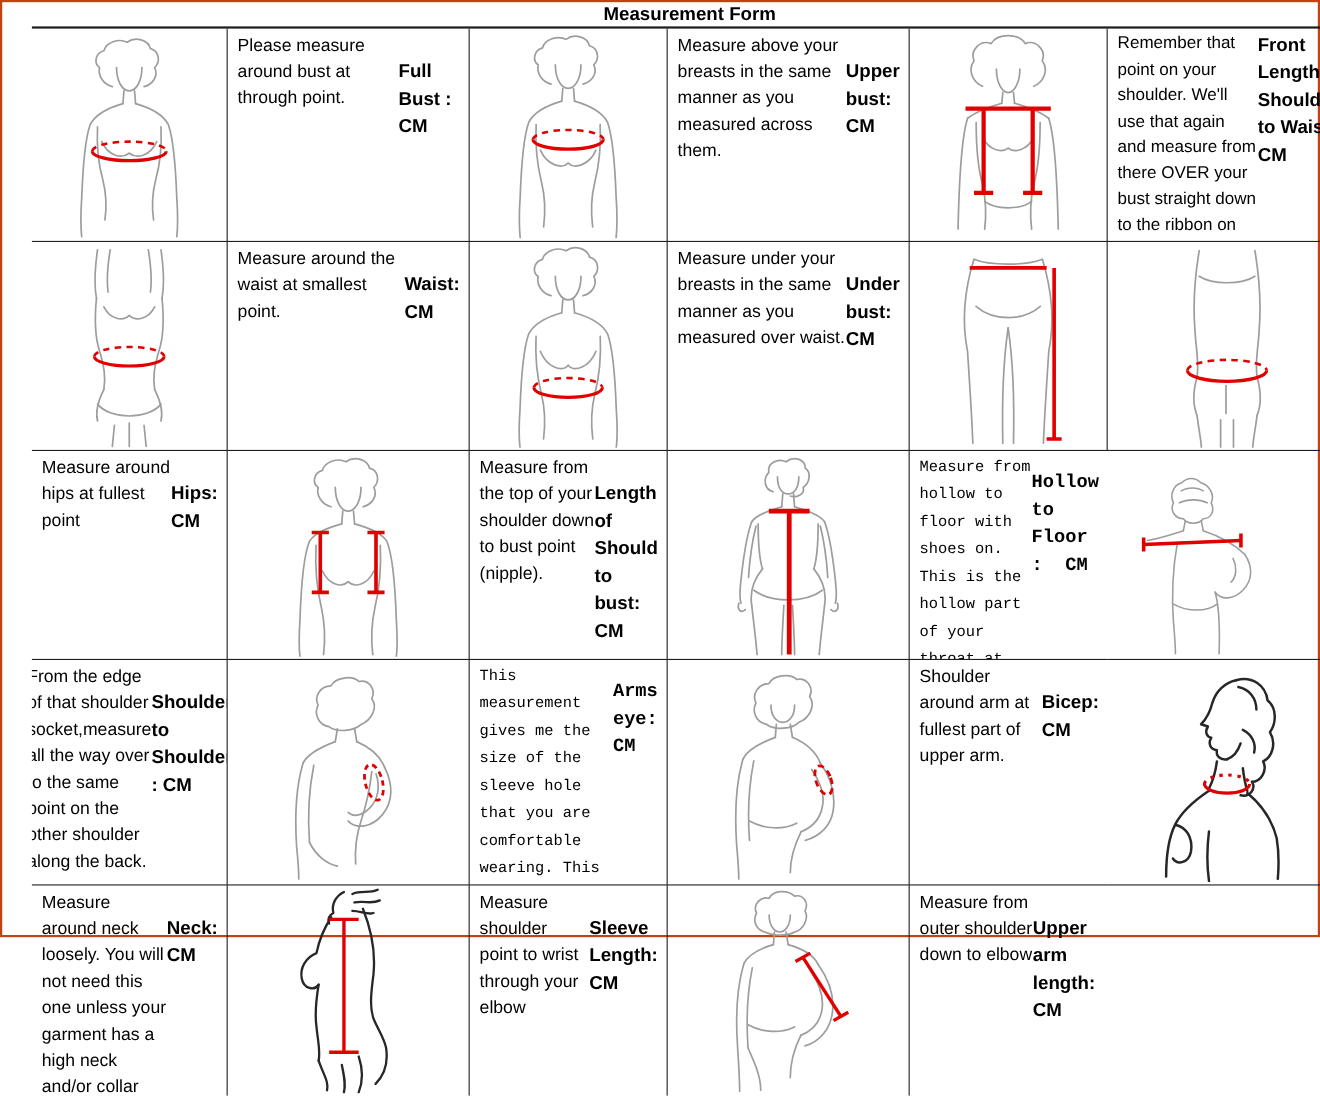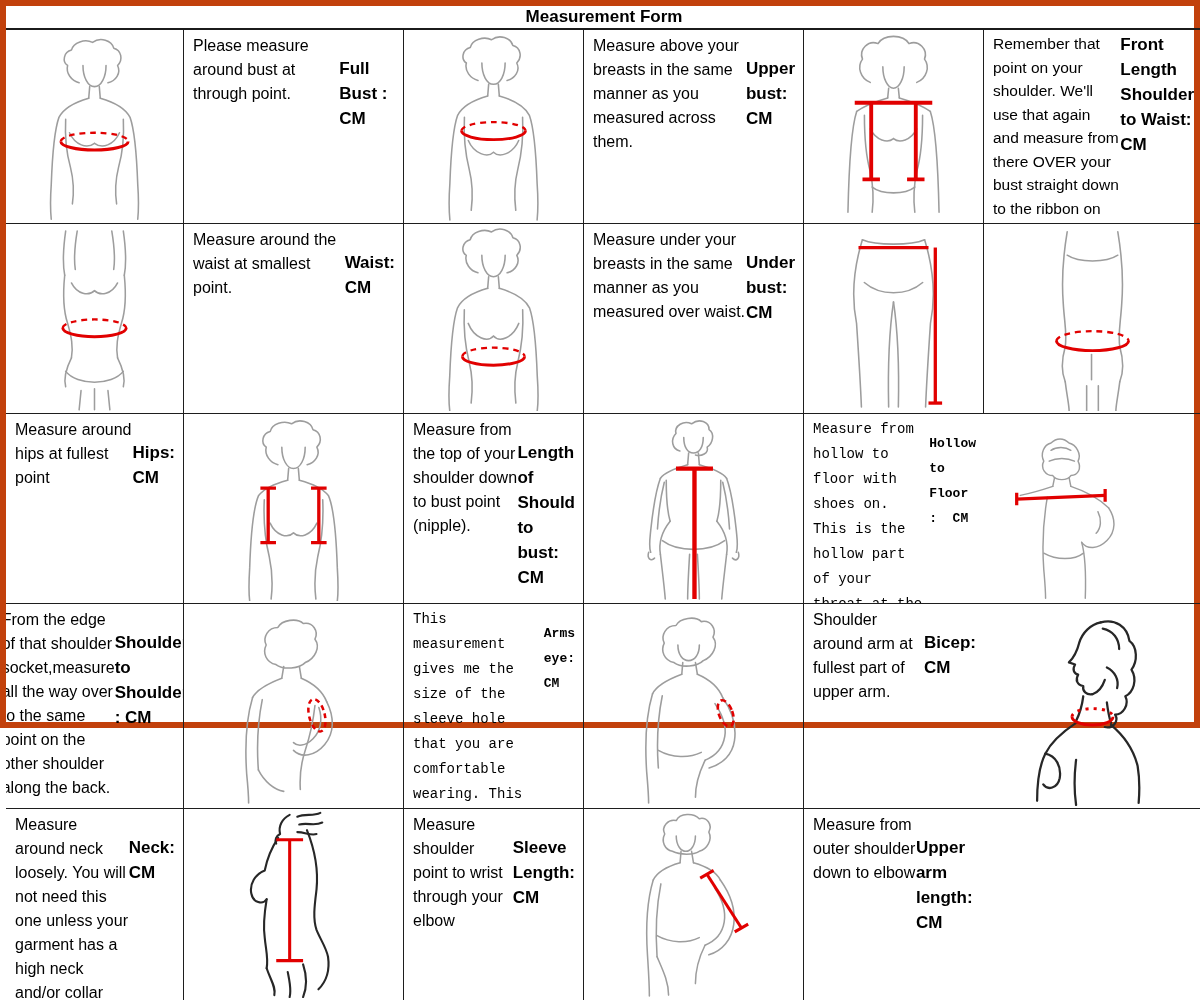--- a/index.html
+++ b/index.html
@@ -1,42 +1,43 @@
 <!DOCTYPE html>
 <html><head>
 <meta charset="utf-8">
 <style>
   html,body{margin:0;padding:0;background:#fff;}
   body{width:1200px;height:1000px;font-family:"Liberation Sans",sans-serif;color:#000;}
   .form{
-    width:1200px;height:728px;box-sizing:border-box;
-    border:6px solid #c2410c;
+    width:1200px;height:852px;box-sizing:border-box;
+    border:2px solid #c2410c;
     display:grid;
     grid-template-columns:178px 220px 180px 220px 180px 218px;
     grid-template-rows:24px 194px 190px 190px 205px 191px;
+    padding-left:27px;
   }
   .hdr{
     grid-column:1 / -1;
     border-bottom:2px solid #1b1b1b;
     text-align:center;font-weight:bold;font-size:17px;line-height:22px;
   }
   .cell{box-sizing:border-box;border-right:1.5px solid #1e1e1e;border-bottom:1.5px solid #1e1e1e;overflow:hidden;}
   .lastcol{border-right:none;}
   .lastrow{border-bottom:none;}
   .fig{padding:2px;}
   .fig svg{width:100%;height:100%;display:block;}
   .text{display:flex;flex-direction:row;justify-content:center;padding:4px 8px 4px 9px;}
   .desc{font-size:16px;line-height:24px;}
   .label{font-weight:bold;font-size:17px;line-height:25px;margin-top:22px;white-space:pre-wrap;}
   .tight{justify-content:flex-start;padding-top:2px;}
   .tight .desc{font-size:15.5px;line-height:23.5px;}
   .tight .label{margin-top:0;}
   .smalltxt{justify-content:flex-start;padding-top:3px;font-family:Liberation Mono, monospace;}
   .smalltxt .desc{font-size:14px;line-height:25px;}
-  .smalltxt .label{font-size:13px;margin-top:14px;}
+  .smalltxt .label{font-size:17px;margin-top:14px;}
   .sk path,.sk ellipse{fill:none;stroke:#9d9d9d;stroke-width:1.6;stroke-linecap:round;stroke-linejoin:round;}
   .ink path{fill:none;stroke:#272727;stroke-width:2.2;stroke-linecap:round;stroke-linejoin:round;}
   .red path,.red ellipse{fill:none;stroke:#e10000;stroke-linecap:butt;}
 </style>
 </head>
 <body>
 
 <div class="form">
 
   <div class="hdr">Measurement Form</div>

